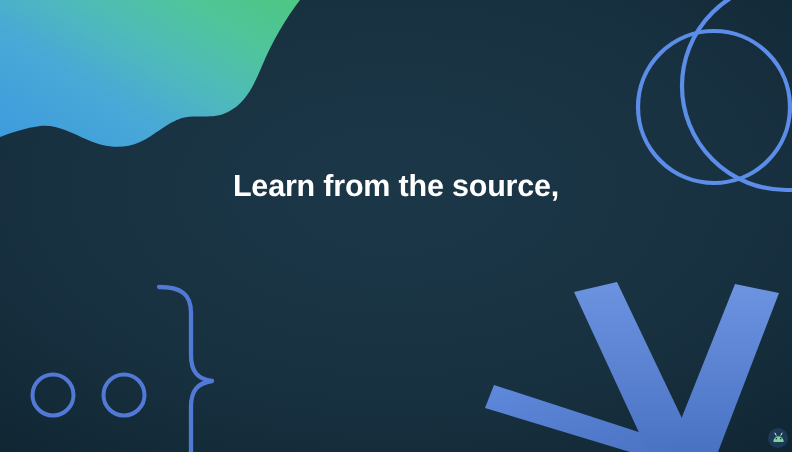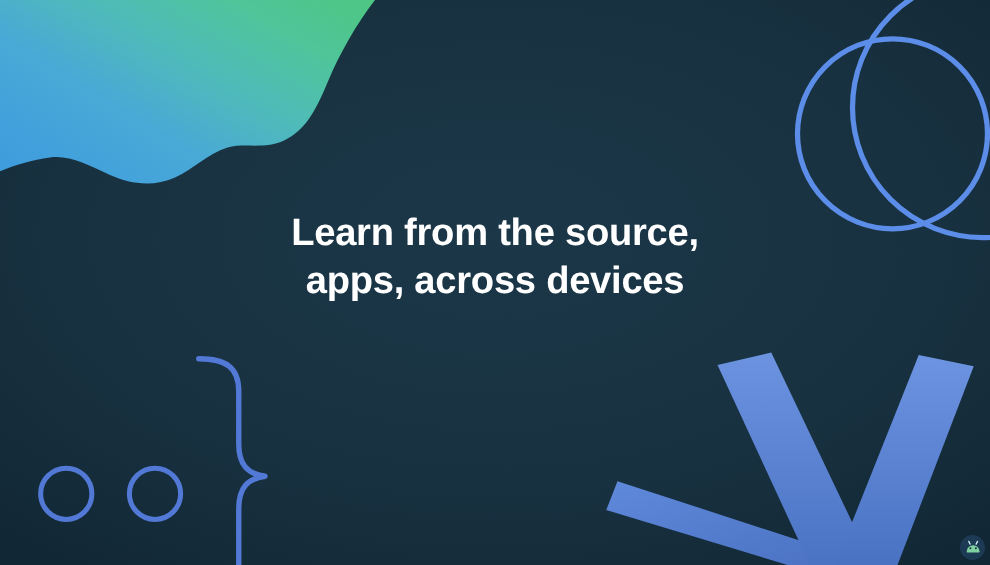--- a/index.html
+++ b/index.html
@@ -118,21 +118,20 @@
                L191,452"></path>
 
       <polygon fill="url(#barGradC)" points="485,408 494,385 700,452 630,452"></polygon>
       <polygon fill="url(#barGradA)" points="574,292 617,282 698,452 648,452"></polygon>
       <polygon fill="url(#barGradB)" points="735,284 779,293 718,452 668,452"></polygon>
     </g>
   </svg>
 
   <div id="title-block" style="color: rgb(255, 255, 255);">
     <span class="title-line">Learn from the source,</span>
-    <span class="title-line">apps, across devices</span>
   </div>
 
   <div id="brand-badge">
     <svg width="15" height="15" viewBox="0 0 15 15">
       <line x1="4.0" y1="2.1" x2="5.1" y2="4.3" stroke="#d7ecf7" stroke-width="1" stroke-linecap="round"></line>
       <line x1="11.0" y1="2.1" x2="9.9" y2="4.3" stroke="#d7ecf7" stroke-width="1" stroke-linecap="round"></line>
       <path d="M2.4,10.3 A5.1,5.1 0 0 1 12.6,10.3 Z" fill="#7fd0a0"></path>
       <rect x="2.4" y="9.6" width="10.2" height="1.4" rx="0.7" fill="#7fd0a0"></rect>
       <circle cx="5.3" cy="7.6" r="0.78" fill="#17303f"></circle>
       <circle cx="9.7" cy="7.6" r="0.78" fill="#17303f"></circle>

